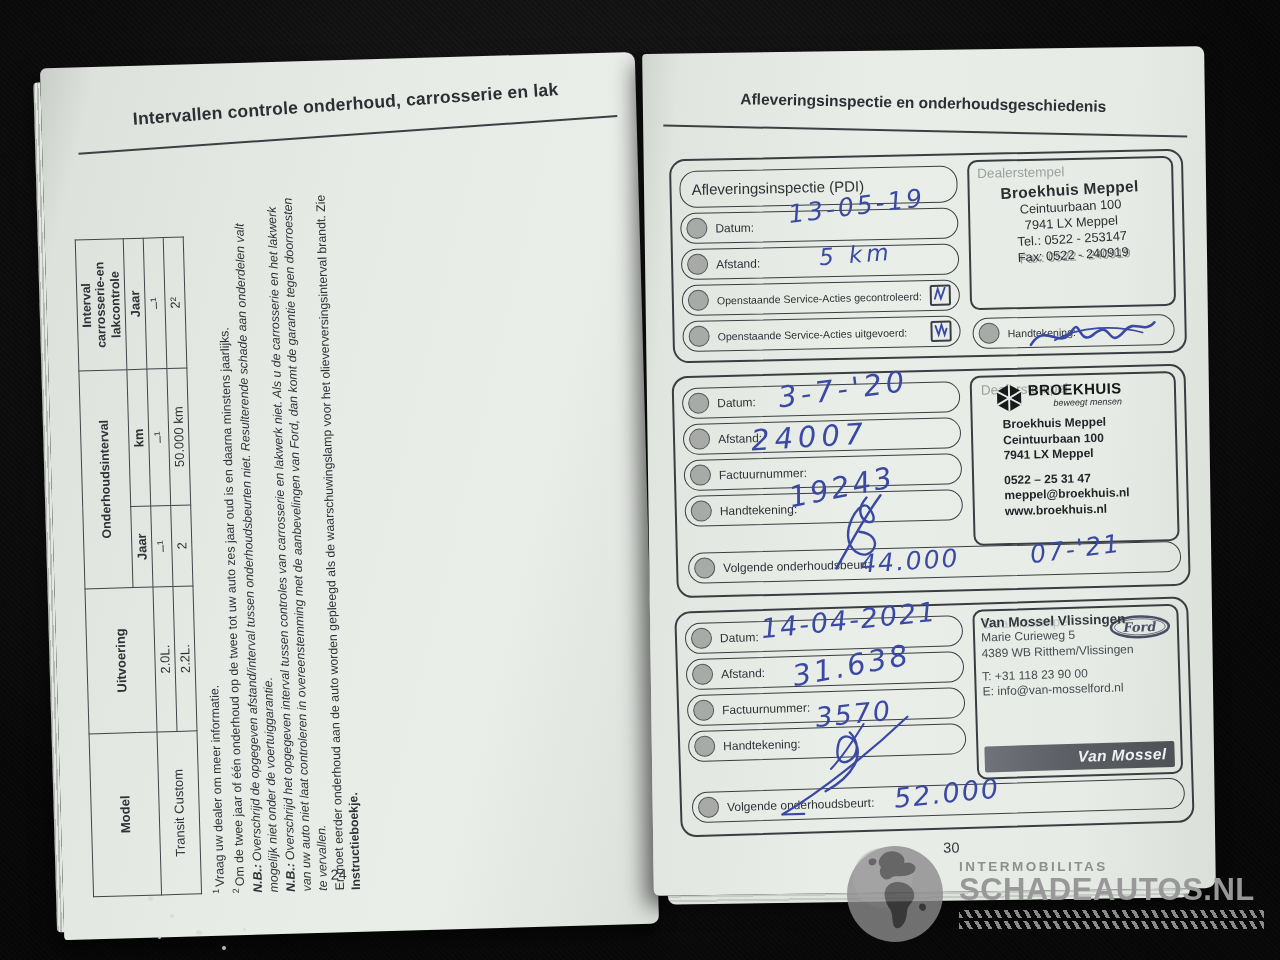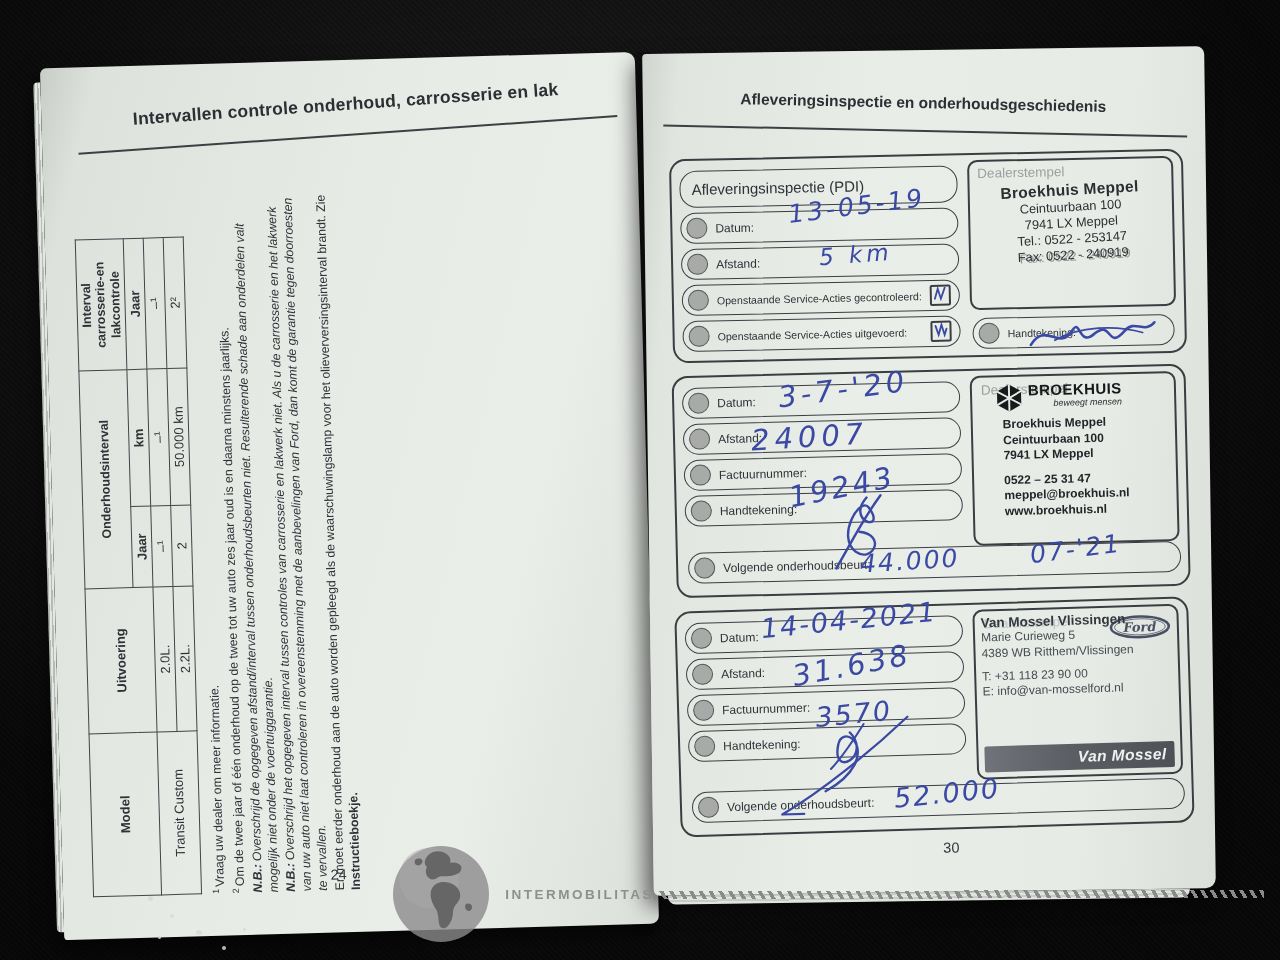--- a/index.html
+++ b/index.html
@@ -102,21 +102,21 @@
   .hw3-date{left:84px;top:-4px;font-size:27px;letter-spacing:2px;transform:rotate(-4deg);}
   .hw3-afst{left:114px;top:40px;font-size:29px;letter-spacing:3px;transform:rotate(-9deg);}
   .hw3-fact{left:136px;top:90px;font-size:27px;letter-spacing:2px;transform:rotate(-4deg);}
   .hw3-next{left:212px;top:172px;font-size:27px;letter-spacing:2px;transform:rotate(-4deg);}
   .sig{position:absolute;pointer-events:none;}
   .sig1{left:54px;top:152px;}
   .sig2{left:138px;top:120px;}
   .sig3{left:92px;top:104px;}
   
   .wm{position:absolute;right:16px;bottom:16px;display:flex;align-items:center;gap:14px;}
-  .wm-text{display:flex;flex-direction:row;}
+  .wm-text{display:flex;flex-direction:column;}
   .wm-top{color:#8f8f8f;font-size:13.5px;font-weight:700;letter-spacing:2.5px;}
   .wm-main{color:#989898;font-size:31px;font-weight:700;letter-spacing:.5px;line-height:1.05;}
   .wm-hatch{width:305px;height:8px;margin-top:4px;
     background:repeating-linear-gradient(60deg,#8a8a8a 0 3.5px,transparent 3.5px 8.5px);}
   .wm-hatch+.wm-hatch{margin-top:3px;}
   .speck{position:absolute;background:#d6dad6;border-radius:50%;opacity:.85;}
 </style>
 </head>
 <body>
 
@@ -354,20 +354,21 @@
     <svg width="100" height="100" viewBox="0 0 100 100" style="opacity:.8">
       <circle cx="50" cy="50" r="48" fill="#8b8b8b"></circle>
       <circle cx="38" cy="34" r="30" fill="#979797" opacity="0.5"></circle>
       <path fill="#454545" d="M42 8 C52 5 62 12 59 19 C66 17 74 22 69 28 C61 35 50 30 46 34 C39 39 32 30 36 23 C31 19 35 11 42 8 Z"></path>
       <path fill="#454545" d="M45 40 C54 35 67 40 69 49 C71 58 62 60 62 68 C62 77 56 86 51 84 C46 82 49 72 45 65 C40 58 36 46 45 40 Z"></path>
       <path fill="#454545" d="M24 16 C28 13 33 15 31 19 C29 23 22 22 24 16 Z"></path>
       <path fill="#454545" d="M75 60 C79 58 83 62 80 66 C77 69 72 64 75 60 Z"></path>
     </svg>
     <div class="wm-text">
       <div class="wm-top">INTERMOBILITAS</div>
+      <div class="wm-main">SCHADEAUTOS.NL</div>
       <div class="wm-hatch"></div>
       <div class="wm-hatch"></div>
     </div>
   </div>
 
   <div class="speck" style="left:148px;top:896px;width:5px;height:5px;"></div>
   <div class="speck" style="left:170px;top:914px;width:4px;height:4px;"></div>
   <div class="speck" style="left:196px;top:930px;width:6px;height:5px;"></div>
   <div class="speck" style="left:222px;top:946px;width:4px;height:4px;"></div>
   <div class="speck" style="left:158px;top:936px;width:3px;height:3px;"></div>

